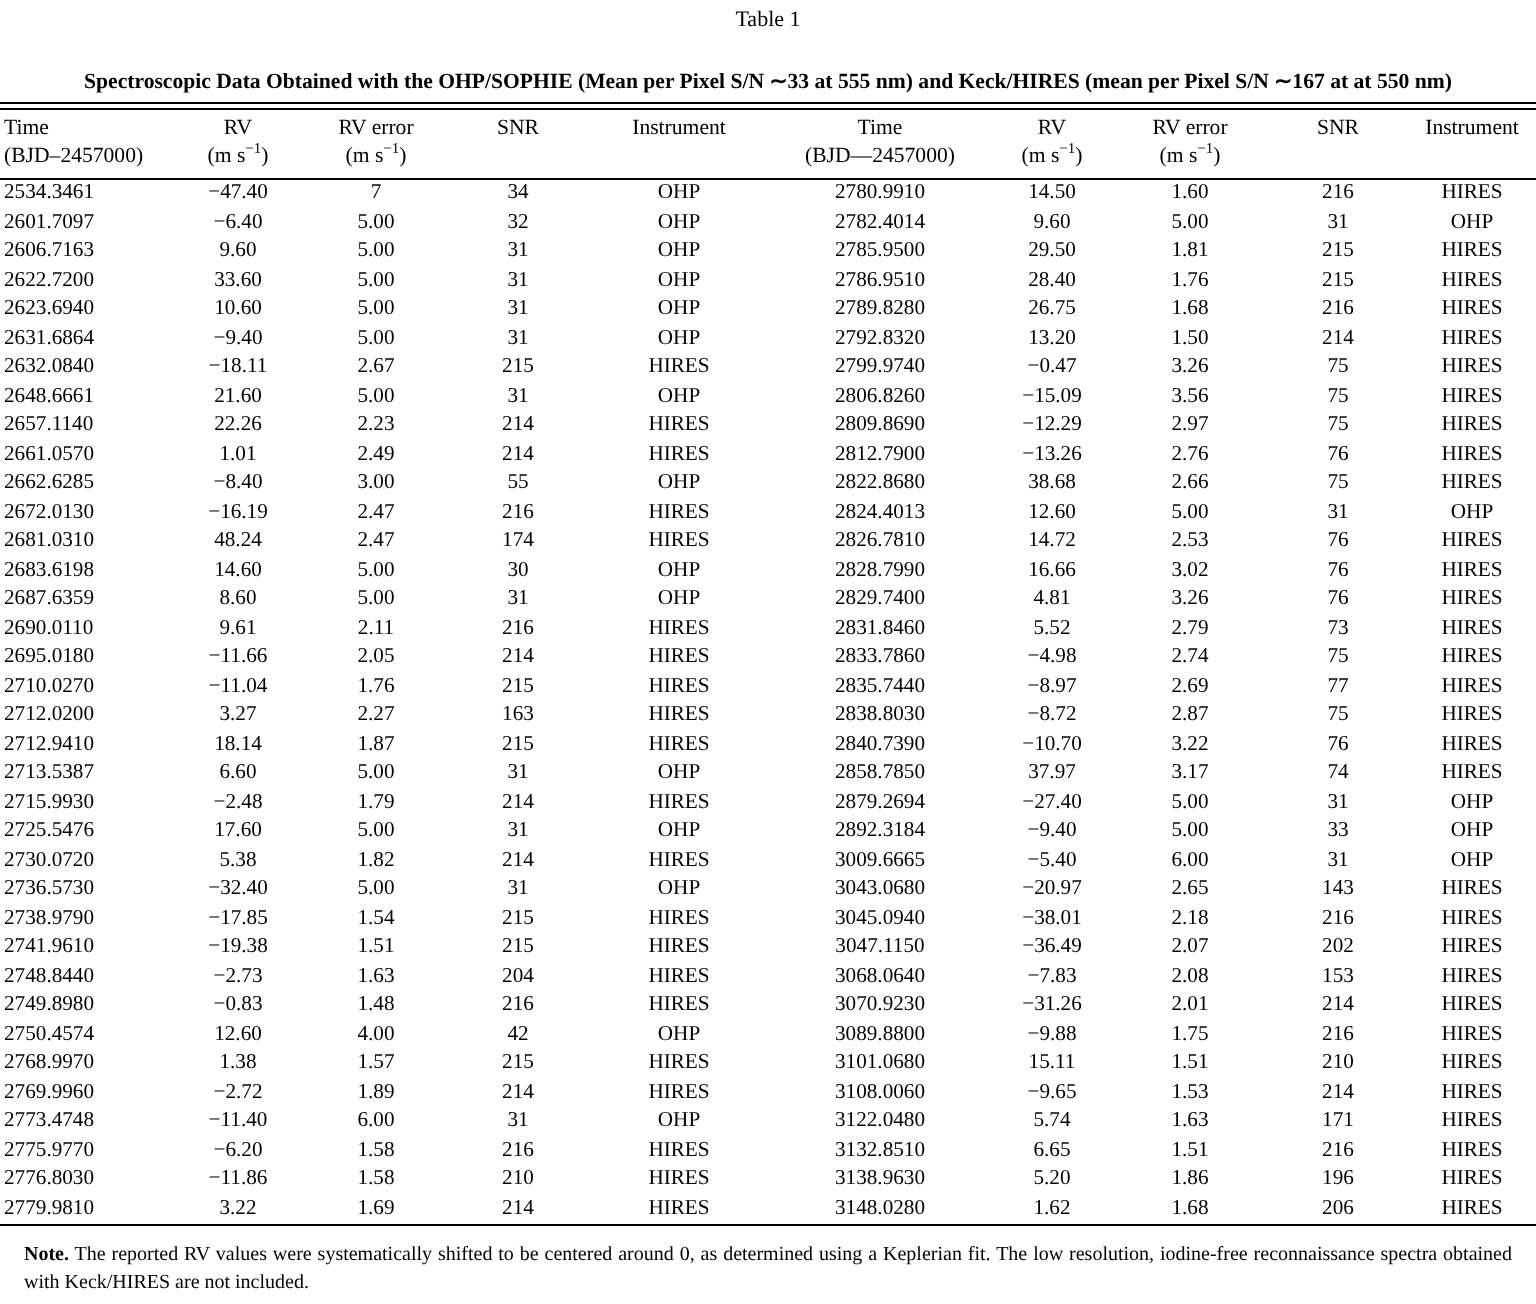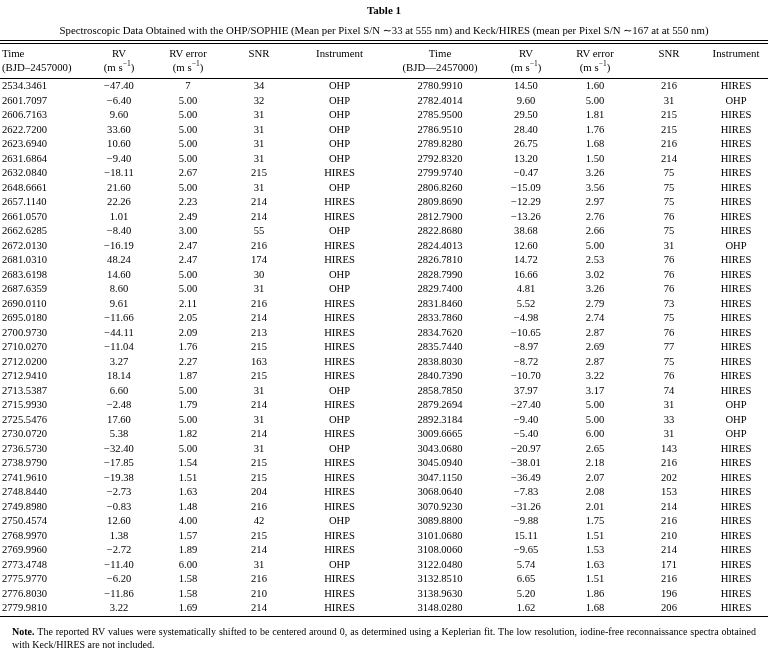--- a/index.html
+++ b/index.html
@@ -5,26 +5,27 @@
   html, body { margin: 0; padding: 0; }
   body {
     width: 768px; height: 652px;
     background: #ffffff; color: #000000;
     font-family: "Liberation Serif", serif;
     overflow: hidden;
   }
   .page { width: 768px; height: 652px; position: relative; }
   .caption { text-align: center; }
   .table-label {
-    font-weight: bold; font-size: 11px; line-height: 12px;
+    font-weight: normal; font-size: 11px; line-height: 12px;
     padding-top: 4px;
   }
   .table-title {
-    font-size: 10.8px; line-height: 13px; margin-top: 8px;
+    font-size: 10.8px; line-height: 13px; margin-top: 19px;
     white-space: nowrap;
+    font-weight: bold;
   }
   .rule-double {
     margin-top: 3px; height: 2px;
     border-top: 1px solid #000; border-bottom: 1px solid #000;
   }
   table {
     width: 768px; border-collapse: collapse; table-layout: fixed;
     border-bottom: 1px solid #000;
   }
   th {
@@ -310,32 +311,20 @@
           <td class="c2">2.05</td>
           <td class="c3">214</td>
           <td class="c4">HIRES</td>
           <td class="c5">2833.7860</td>
           <td class="c6">−4.98</td>
           <td class="c7">2.74</td>
           <td class="c8">75</td>
           <td class="c9">HIRES</td>
         </tr>
         <tr>
-          <td class="c0">2700.9730</td>
-          <td class="c1">−44.11</td>
-          <td class="c2">2.09</td>
-          <td class="c3">213</td>
-          <td class="c4">HIRES</td>
-          <td class="c5">2834.7620</td>
-          <td class="c6">−10.65</td>
-          <td class="c7">2.87</td>
-          <td class="c8">76</td>
-          <td class="c9">HIRES</td>
-        </tr>
-        <tr>
           <td class="c0">2710.0270</td>
           <td class="c1">−11.04</td>
           <td class="c2">1.76</td>
           <td class="c3">215</td>
           <td class="c4">HIRES</td>
           <td class="c5">2835.7440</td>
           <td class="c6">−8.97</td>
           <td class="c7">2.69</td>
           <td class="c8">77</td>
           <td class="c9">HIRES</td>

